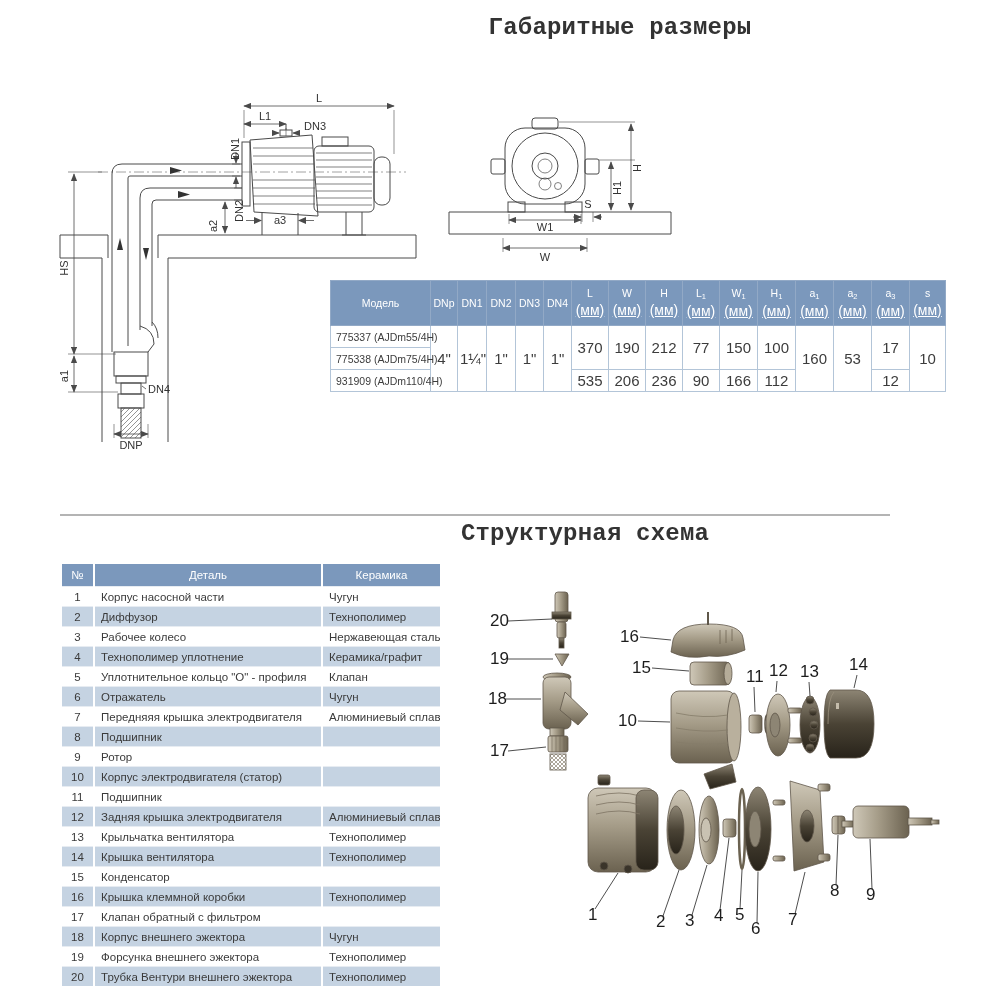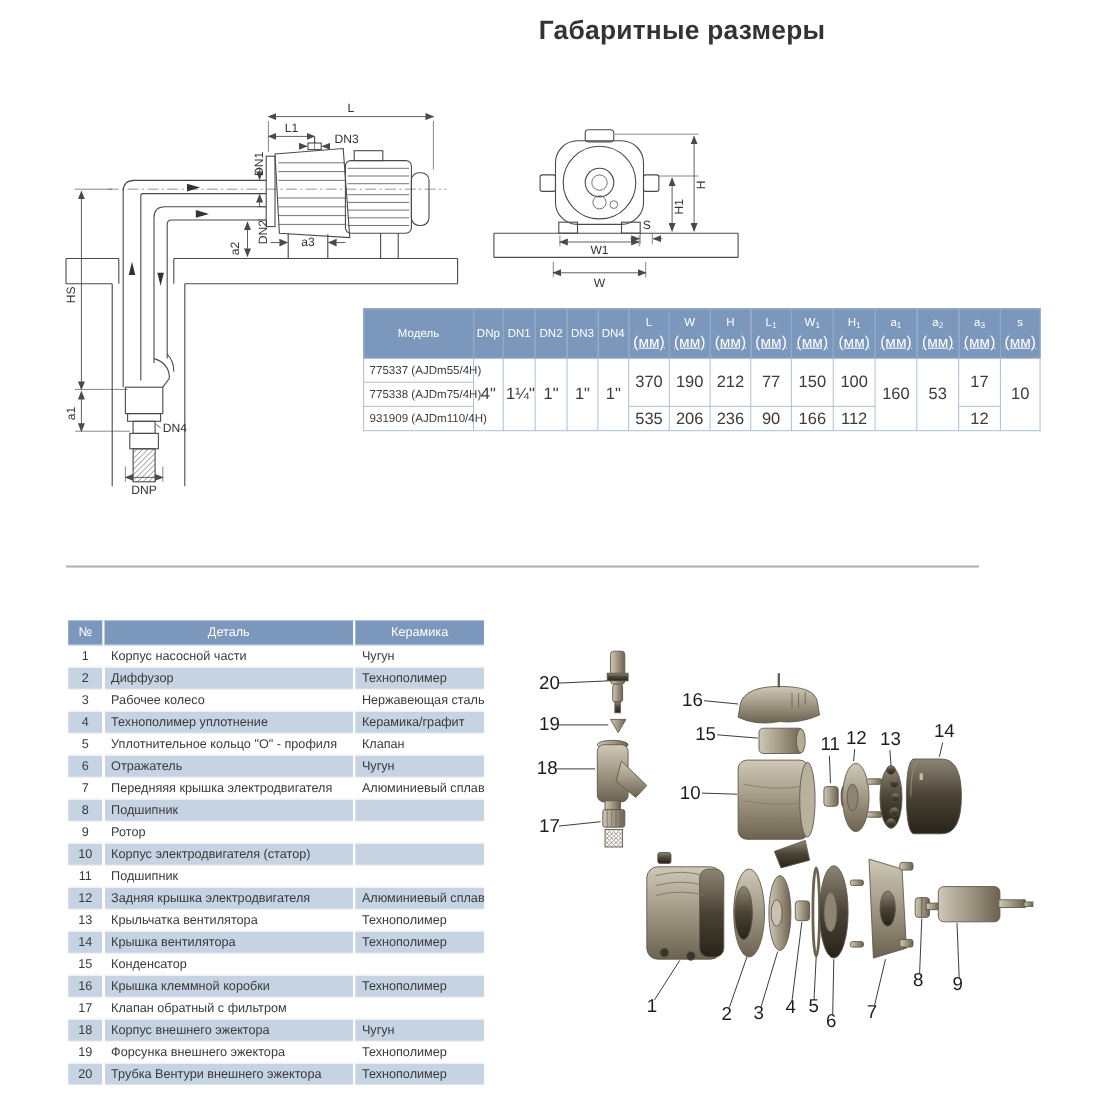--- a/index.html
+++ b/index.html
@@ -1,18 +1,18 @@
 <!DOCTYPE html>
 <html><head>
 <meta charset="utf-8">
 <style>
   html,body{margin:0;padding:0;background:#fff;}
   #canvas{position:relative;width:1000px;height:1000px;background:#fff;overflow:hidden;
           font-family:"Liberation Sans",sans-serif;color:#333;}
-  .section-title{position:absolute;text-align:center;font-size:24px;font-weight:bold;color:#333;letter-spacing:.2px;}
+  .section-title{position:absolute;text-align:center;font-size:24px;font-weight:bold;color:#333;letter-spacing:.2px;font-family:Liberation Mono, monospace;}
   #title-dimensions{left:440px;top:14px;width:360px;}
   #title-structure{left:435px;top:520px;width:300px;}
   #divider{position:absolute;left:60px;top:514px;width:830px;height:2px;background:#b4b4b4;}
 
   
   #dim-table{position:absolute;left:330px;top:280px;border-collapse:collapse;table-layout:fixed;width:615px;}
   #dim-table th{background:#7b98bc;color:#fff;font-weight:normal;font-size:10.5px;
                 border:1px solid #92a9c6;height:44px;line-height:1.2;padding:0;text-align:center;vertical-align:middle;}
   #dim-table td{border:1px solid #b3c5d8;font-size:15px;color:#3c3c3c;text-align:center;
                 height:21px;padding:0 2px;background:#fff;vertical-align:middle;}
@@ -249,20 +249,21 @@
         <td>90</td>
         <td>166</td>
         <td>112</td>
         <td>12</td>
       </tr>
     </tbody>
   </table>
 
   <div id="divider"></div>
 
+  <div id="title-structure" class="section-title">Структурная схема</div>
 
   <table id="parts-table">
     <colgroup>
         <col style="width:32px">
         <col style="width:228px">
         <col style="width:118px">
       </colgroup>
     <thead>
       <tr>
         <th>№</th>

